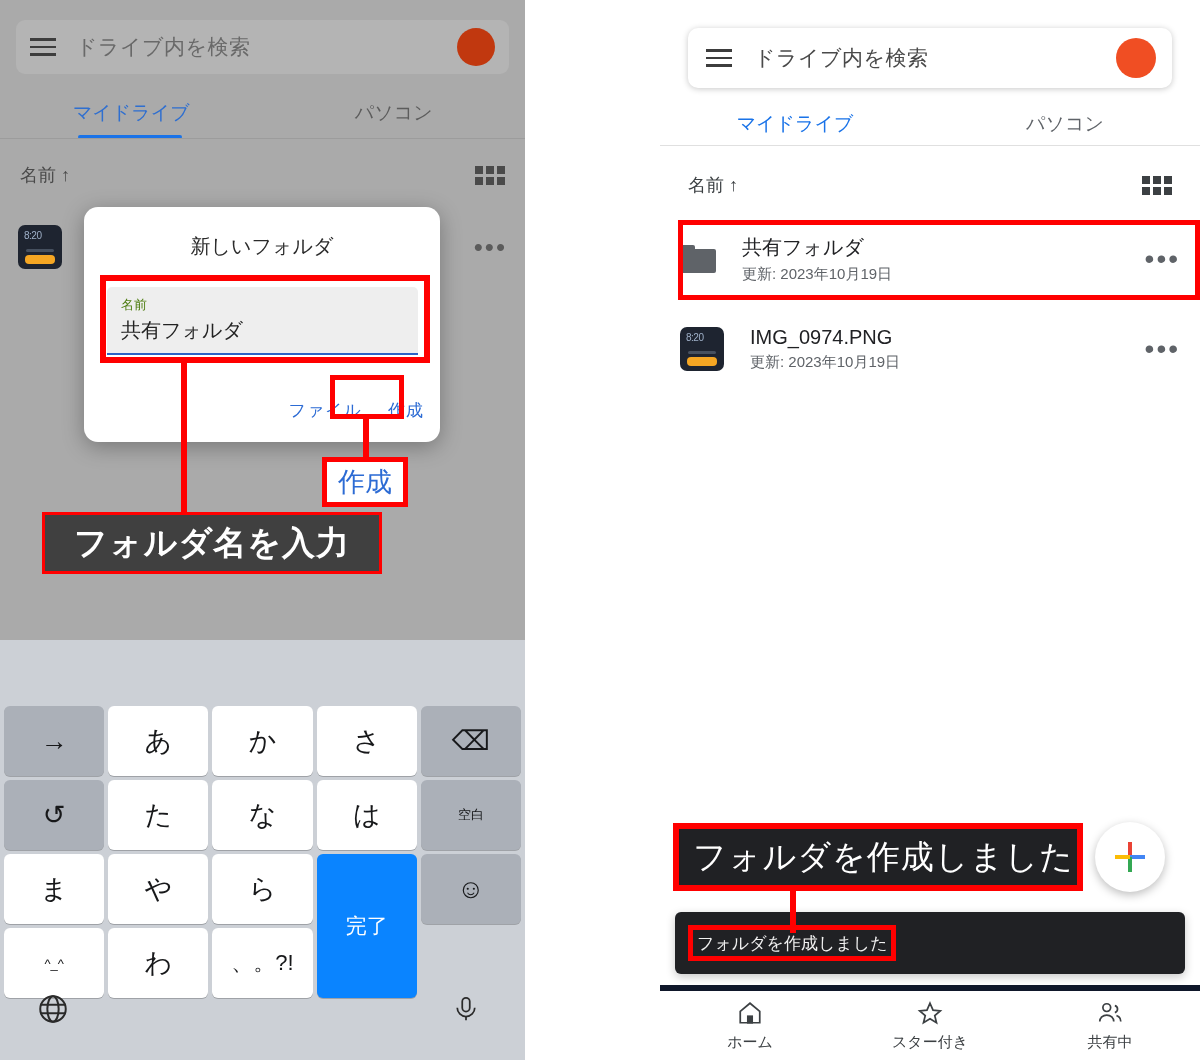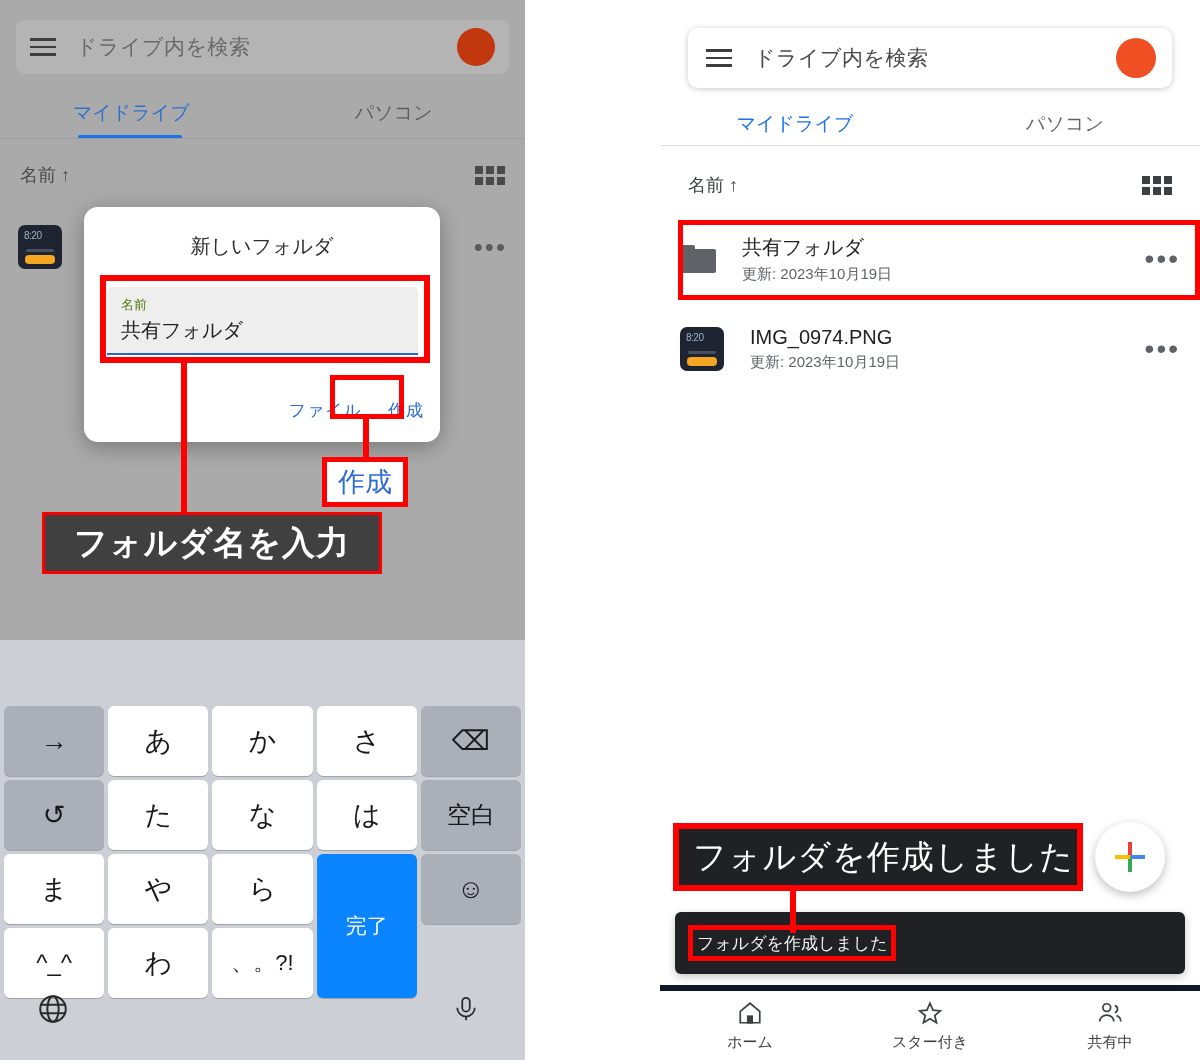--- a/index.html
+++ b/index.html
@@ -136,21 +136,21 @@
     gap: 4px;
   }
   .key {
     border-radius: 6px; display: flex; align-items: center; justify-content: center;
     font-size: 27px; color: #17181a; box-shadow: 0 1px 0 rgba(0,0,0,.22);
     user-select: none;
   }
   .key.white { background: #ffffff; }
   .key.gray  { background: #abb0b8; }
   .key.blue  { background: #0a84ff; color: #ffffff; font-size: 21px; grid-row: span 2; }
-  .key.small { font-size: 24px; }
+  .key.small { font-size: 13px; }
   .key.mid   { font-size: 22px; }
   #kb-bottom { position: absolute; left: 0; bottom: 6px; width: 525px; height: 70px; }
   #kb-globe { position: absolute; left: 36px; top: 8px; }
   #kb-mic   { position: absolute; right: 44px; top: 8px; }
 
   
   #arrow-sep {
     position: absolute; left: 525px; top: 0; width: 145px; height: 1060px;
     background: #ffffff;
   }

